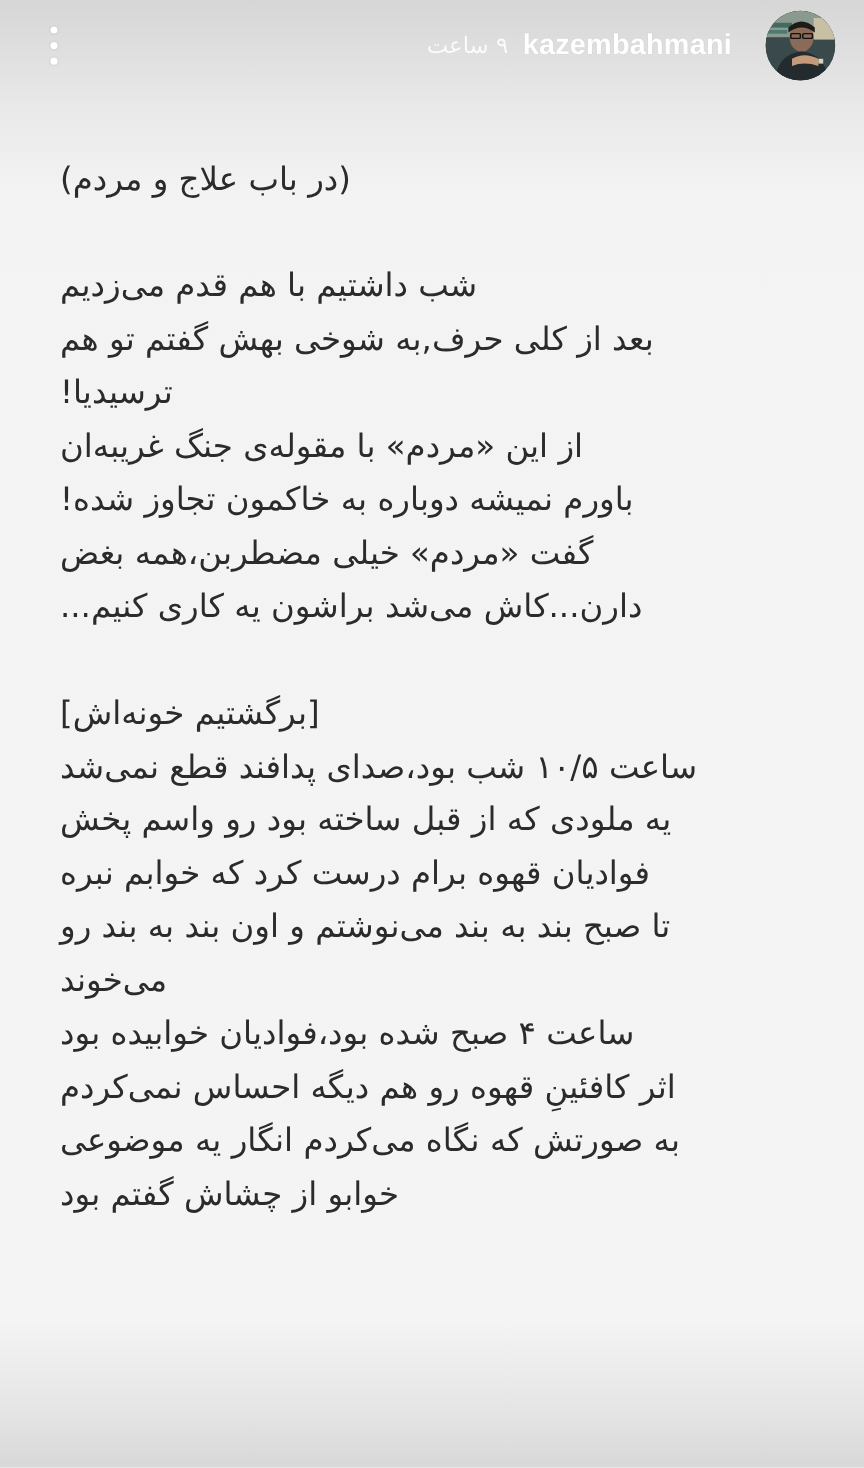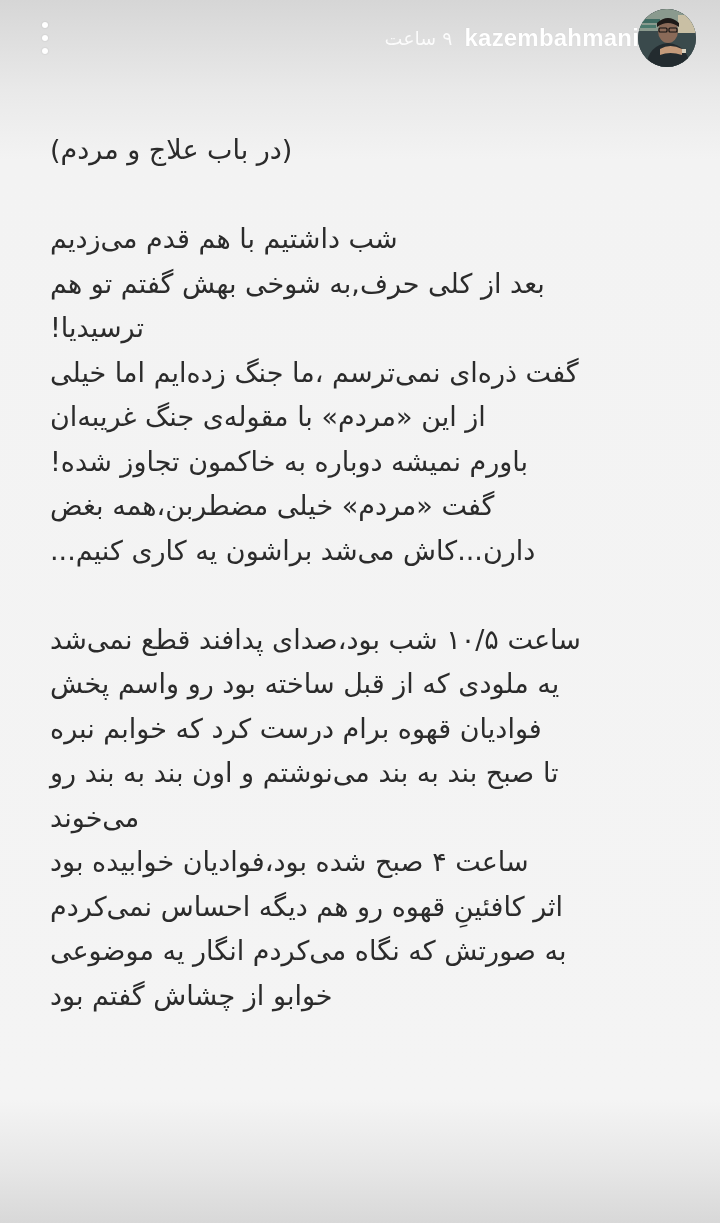--- a/index.html
+++ b/index.html
@@ -39,21 +39,21 @@
       position: absolute;
       left: 10px;
       width: 6px;
       height: 6px;
       border-radius: 50%;
       background: #ffffff;
       box-shadow: 0 0 2px rgba(0,0,0,0.15);
     }
     .user-info {
       position: absolute;
-      right: 81px;
+      right: 110px;
       top: 18px;
       height: 40px;
       display: flex;
       align-items: center;
       direction: ltr;
       gap: 12px;
     }
     .timestamp {
       color: #ffffff;
       opacity: 0.9;
@@ -139,26 +139,26 @@
     </svg>
   </div>
 </div>
 
 <div class="story-body">
   <span class="line">(در باب علاج و مردم)</span>
   <span class="blank"></span>
   <span class="line">شب داشتیم با هم قدم می‌زدیم</span>
   <span class="line">بعد از کلی حرف,به شوخی بهش گفتم تو هم</span>
   <span class="line">ترسیدیا!</span>
-  <span class="line">گفت ذره‌ای نمی‌ترسم ،ما جنگ زده‌ایم اما خیلی</span>
   <span class="line">از این «مردم» با مقوله‌ی جنگ غریبه‌ان</span>
   <span class="line">باورم نمیشه دوباره به خاکمون تجاوز شده!</span>
   <span class="line">گفت «مردم» خیلی مضطربن،همه بغض</span>
   <span class="line">دارن...کاش می‌شد براشون یه کاری کنیم...</span>
   <span class="blank"></span>
+  <span class="line">[برگشتیم خونه‌اش]</span>
   <span class="line">ساعت ۱۰/۵ شب بود،صدای پدافند قطع نمی‌شد</span>
   <span class="line">یه ملودی که از قبل ساخته بود رو واسم پخش</span>
   <span class="line">فوادیان قهوه برام درست کرد که خوابم نبره</span>
   <span class="line">تا صبح بند به بند می‌نوشتم و اون بند به بند رو</span>
   <span class="line">می‌خوند</span>
   <span class="line">ساعت ۴ صبح شده بود،فوادیان خوابیده بود</span>
   <span class="line">اثر کافئینِ قهوه رو هم دیگه احساس نمی‌کردم</span>
   <span class="line">به صورتش که نگاه می‌کردم انگار یه موضوعی</span>
   <span class="line">خوابو از چشاش گفتم بود</span>
 </div>

